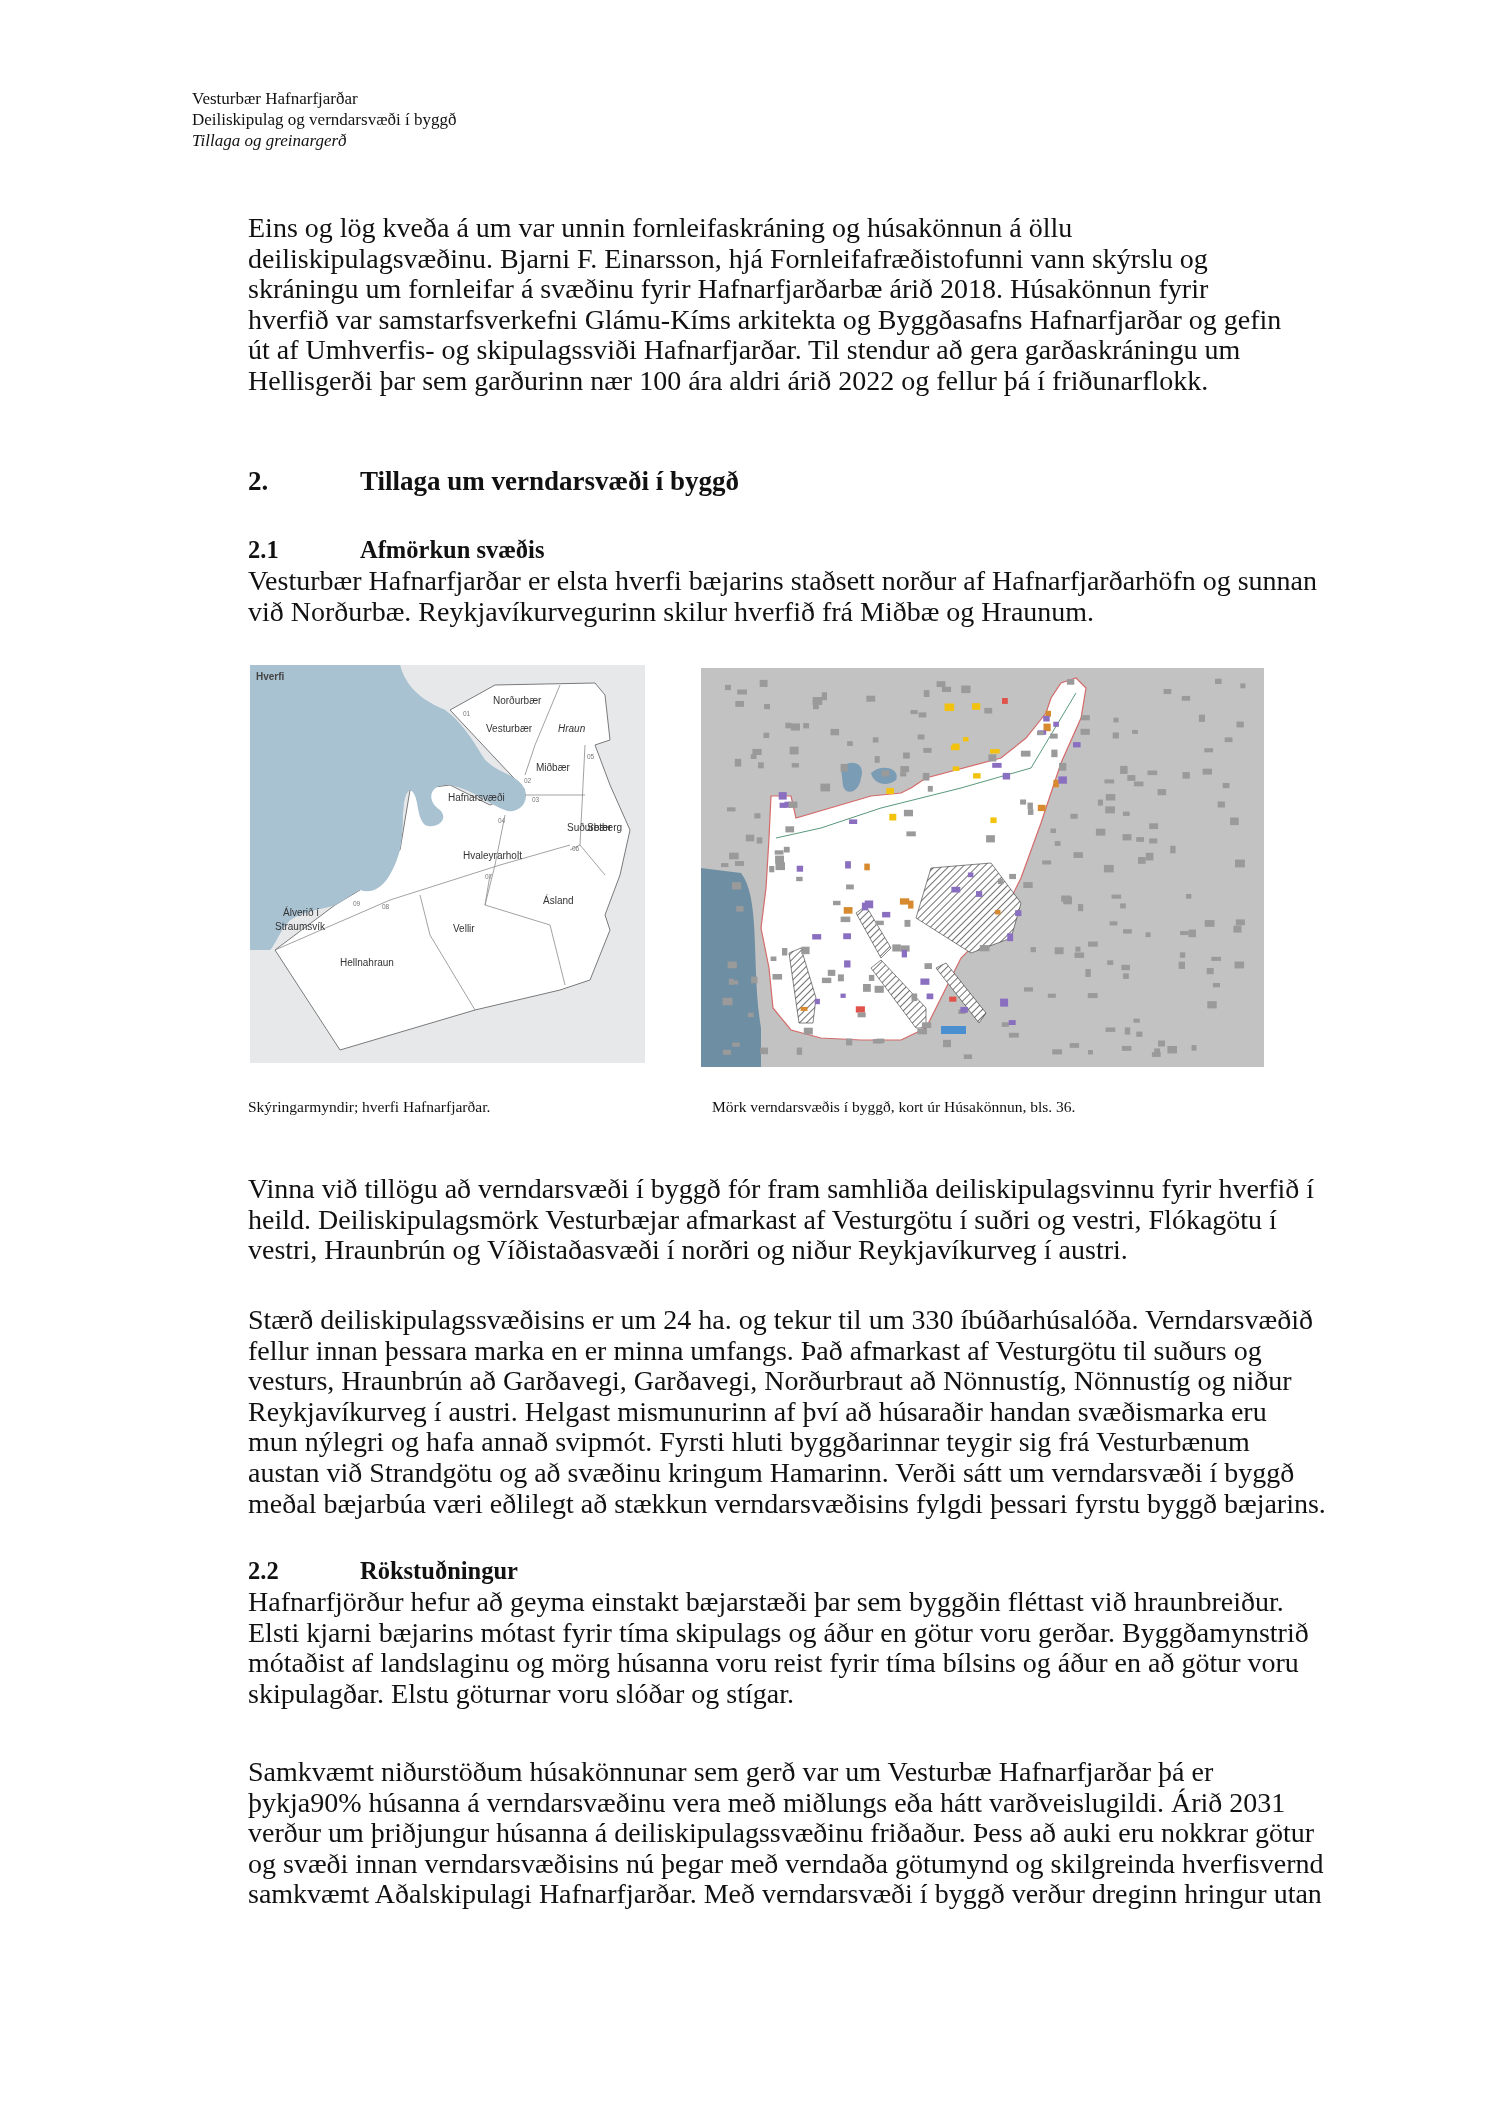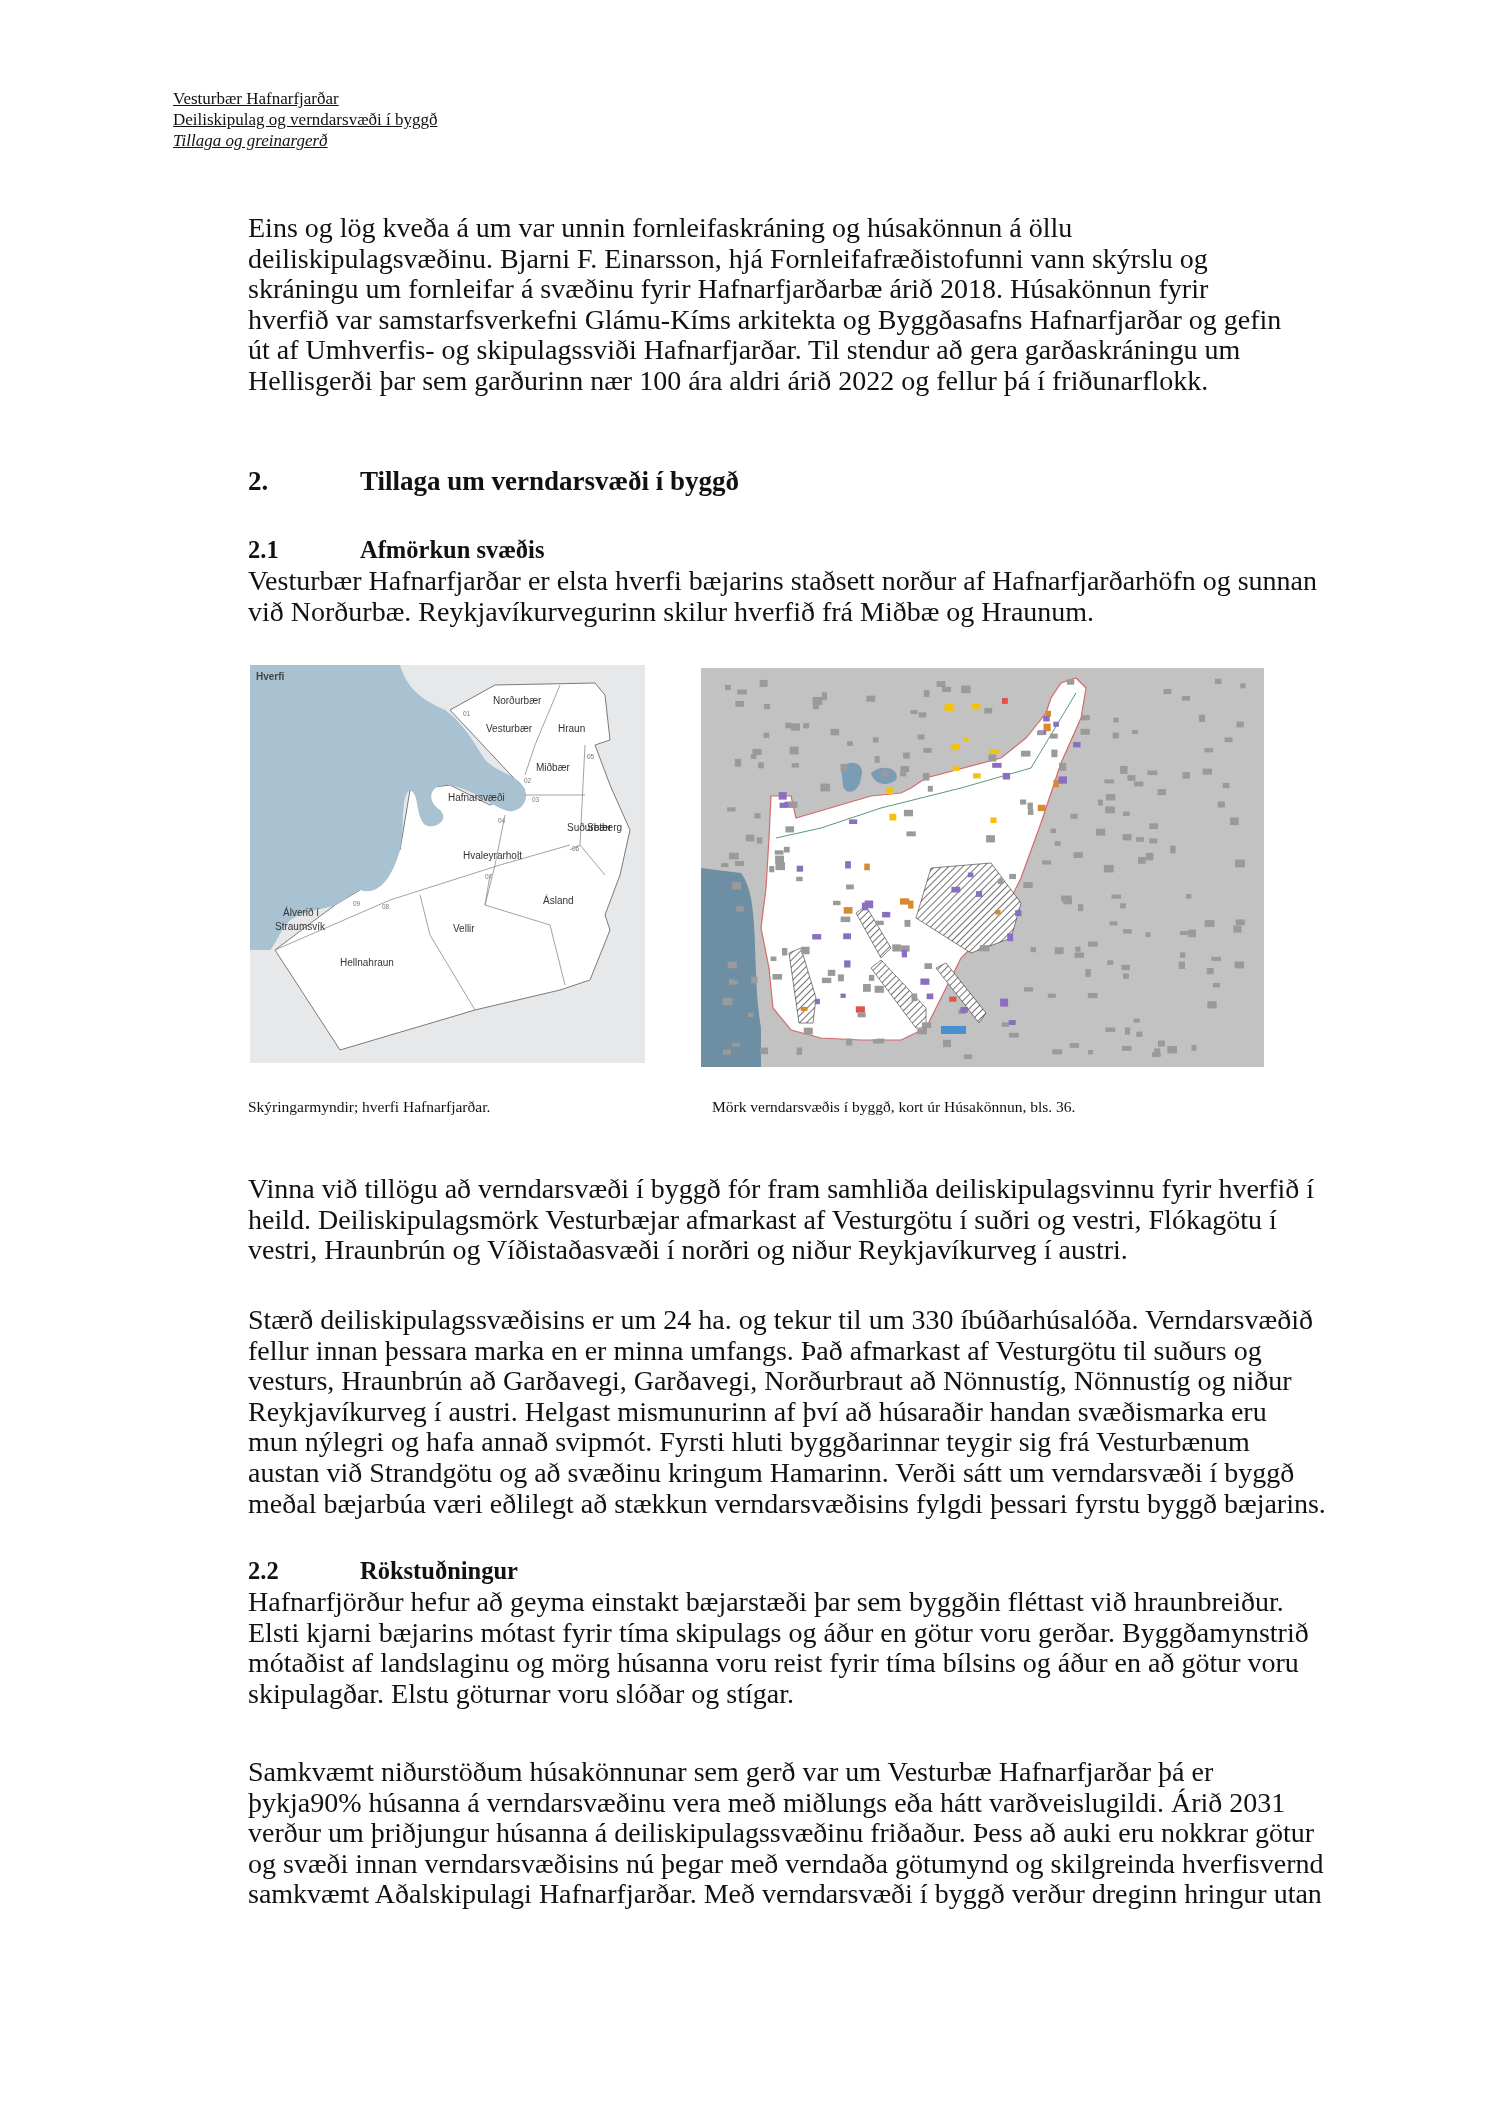--- a/index.html
+++ b/index.html
@@ -1,17 +1,17 @@
 <!DOCTYPE html>
 <html><head>
   <meta charset="utf-8">
   <style>
     html, body { margin: 0; padding: 0; background: #ffffff; }
     body { width: 1500px; height: 2123px; position: relative; font-family: "Liberation Serif", serif; color: #111; overflow: hidden; }
-    .hdr { position: absolute; left: 173px; top: 88px; font-size: 17px; line-height: 21px; text-decoration: underline; }
+    .hdr { position: absolute; left: 192px; top: 88px; font-size: 17px; line-height: 21px; }
     .hdr .it { font-style: italic; }
     .body-text { position: absolute; left: 248px; width: 1080px; font-size: 28px; line-height: 30.6px; }
     .h1 { position: absolute; left: 248px; top: 466px; font-weight: bold; font-size: 27px; font-stretch: condensed; }
     .h1 .num, .h2 .num { display: inline-block; width: 112px; }
     .h2 { position: absolute; left: 248px; font-weight: bold; font-size: 24.5px; }
     .map { position: absolute; overflow: hidden; }
     .map-left { left: 250px; top: 665px; width: 395px; height: 398px; background: #5eead4; }
     .map-right { left: 701px; top: 668px; width: 563px; height: 399px; background: #bfbfbf; }
     .caption { position: absolute; font-size: 15.5px; top: 1098px; }
   </style>
@@ -63,21 +63,21 @@
       <path d="M25,285 L140,235 L250,200 L320,180"></path>
       <path d="M240,210 L235,240 L300,260 L315,320"></path>
       <path d="M170,230 L180,270 L225,345"></path>
       <path d="M330,180 L355,210"></path>
     </g>
   </svg>
   <div style="position:absolute;left:6px;top:6px;font-family:'Liberation Sans',sans-serif;font-weight:bold;font-size:10px;color:#444;">Hverfi</div>
   <div style="position:absolute;inset:0;font-family:'Liberation Sans',sans-serif;font-size:10px;color:#333;">
     <span style="position:absolute;left:243px;top:30px;">Norðurbær</span>
     <span style="position:absolute;left:236px;top:58px;">Vesturbær</span>
-    <span style="position:absolute;left:308px;top:58px;">Hraun</span>
+    <span style="position:absolute;left:308px;top:58px;font-style:italic;">Hraun</span>
     <span style="position:absolute;left:286px;top:97px;">Miðbær</span>
     <span style="position:absolute;left:198px;top:127px;">Hafnarsvæði</span>
     <span style="position:absolute;left:270px;top:157px;margin-left:47px;">Suðurbær</span>
     <span style="position:absolute;left:337px;top:157px;">Setberg</span>
     <span style="position:absolute;left:165px;top:185px;padding-left:48px;">Hvaleyrarholt</span>
     <span style="position:absolute;left:293px;top:230px;">Ásland</span>
     <span style="position:absolute;left:33px;top:242px;">Álverið í</span>
     <span style="position:absolute;left:25px;top:256px;">Straumsvík</span>
     <span style="position:absolute;left:203px;top:258px;">Vellir</span>
     <span style="position:absolute;left:90px;top:292px;">Hellnahraun</span>

